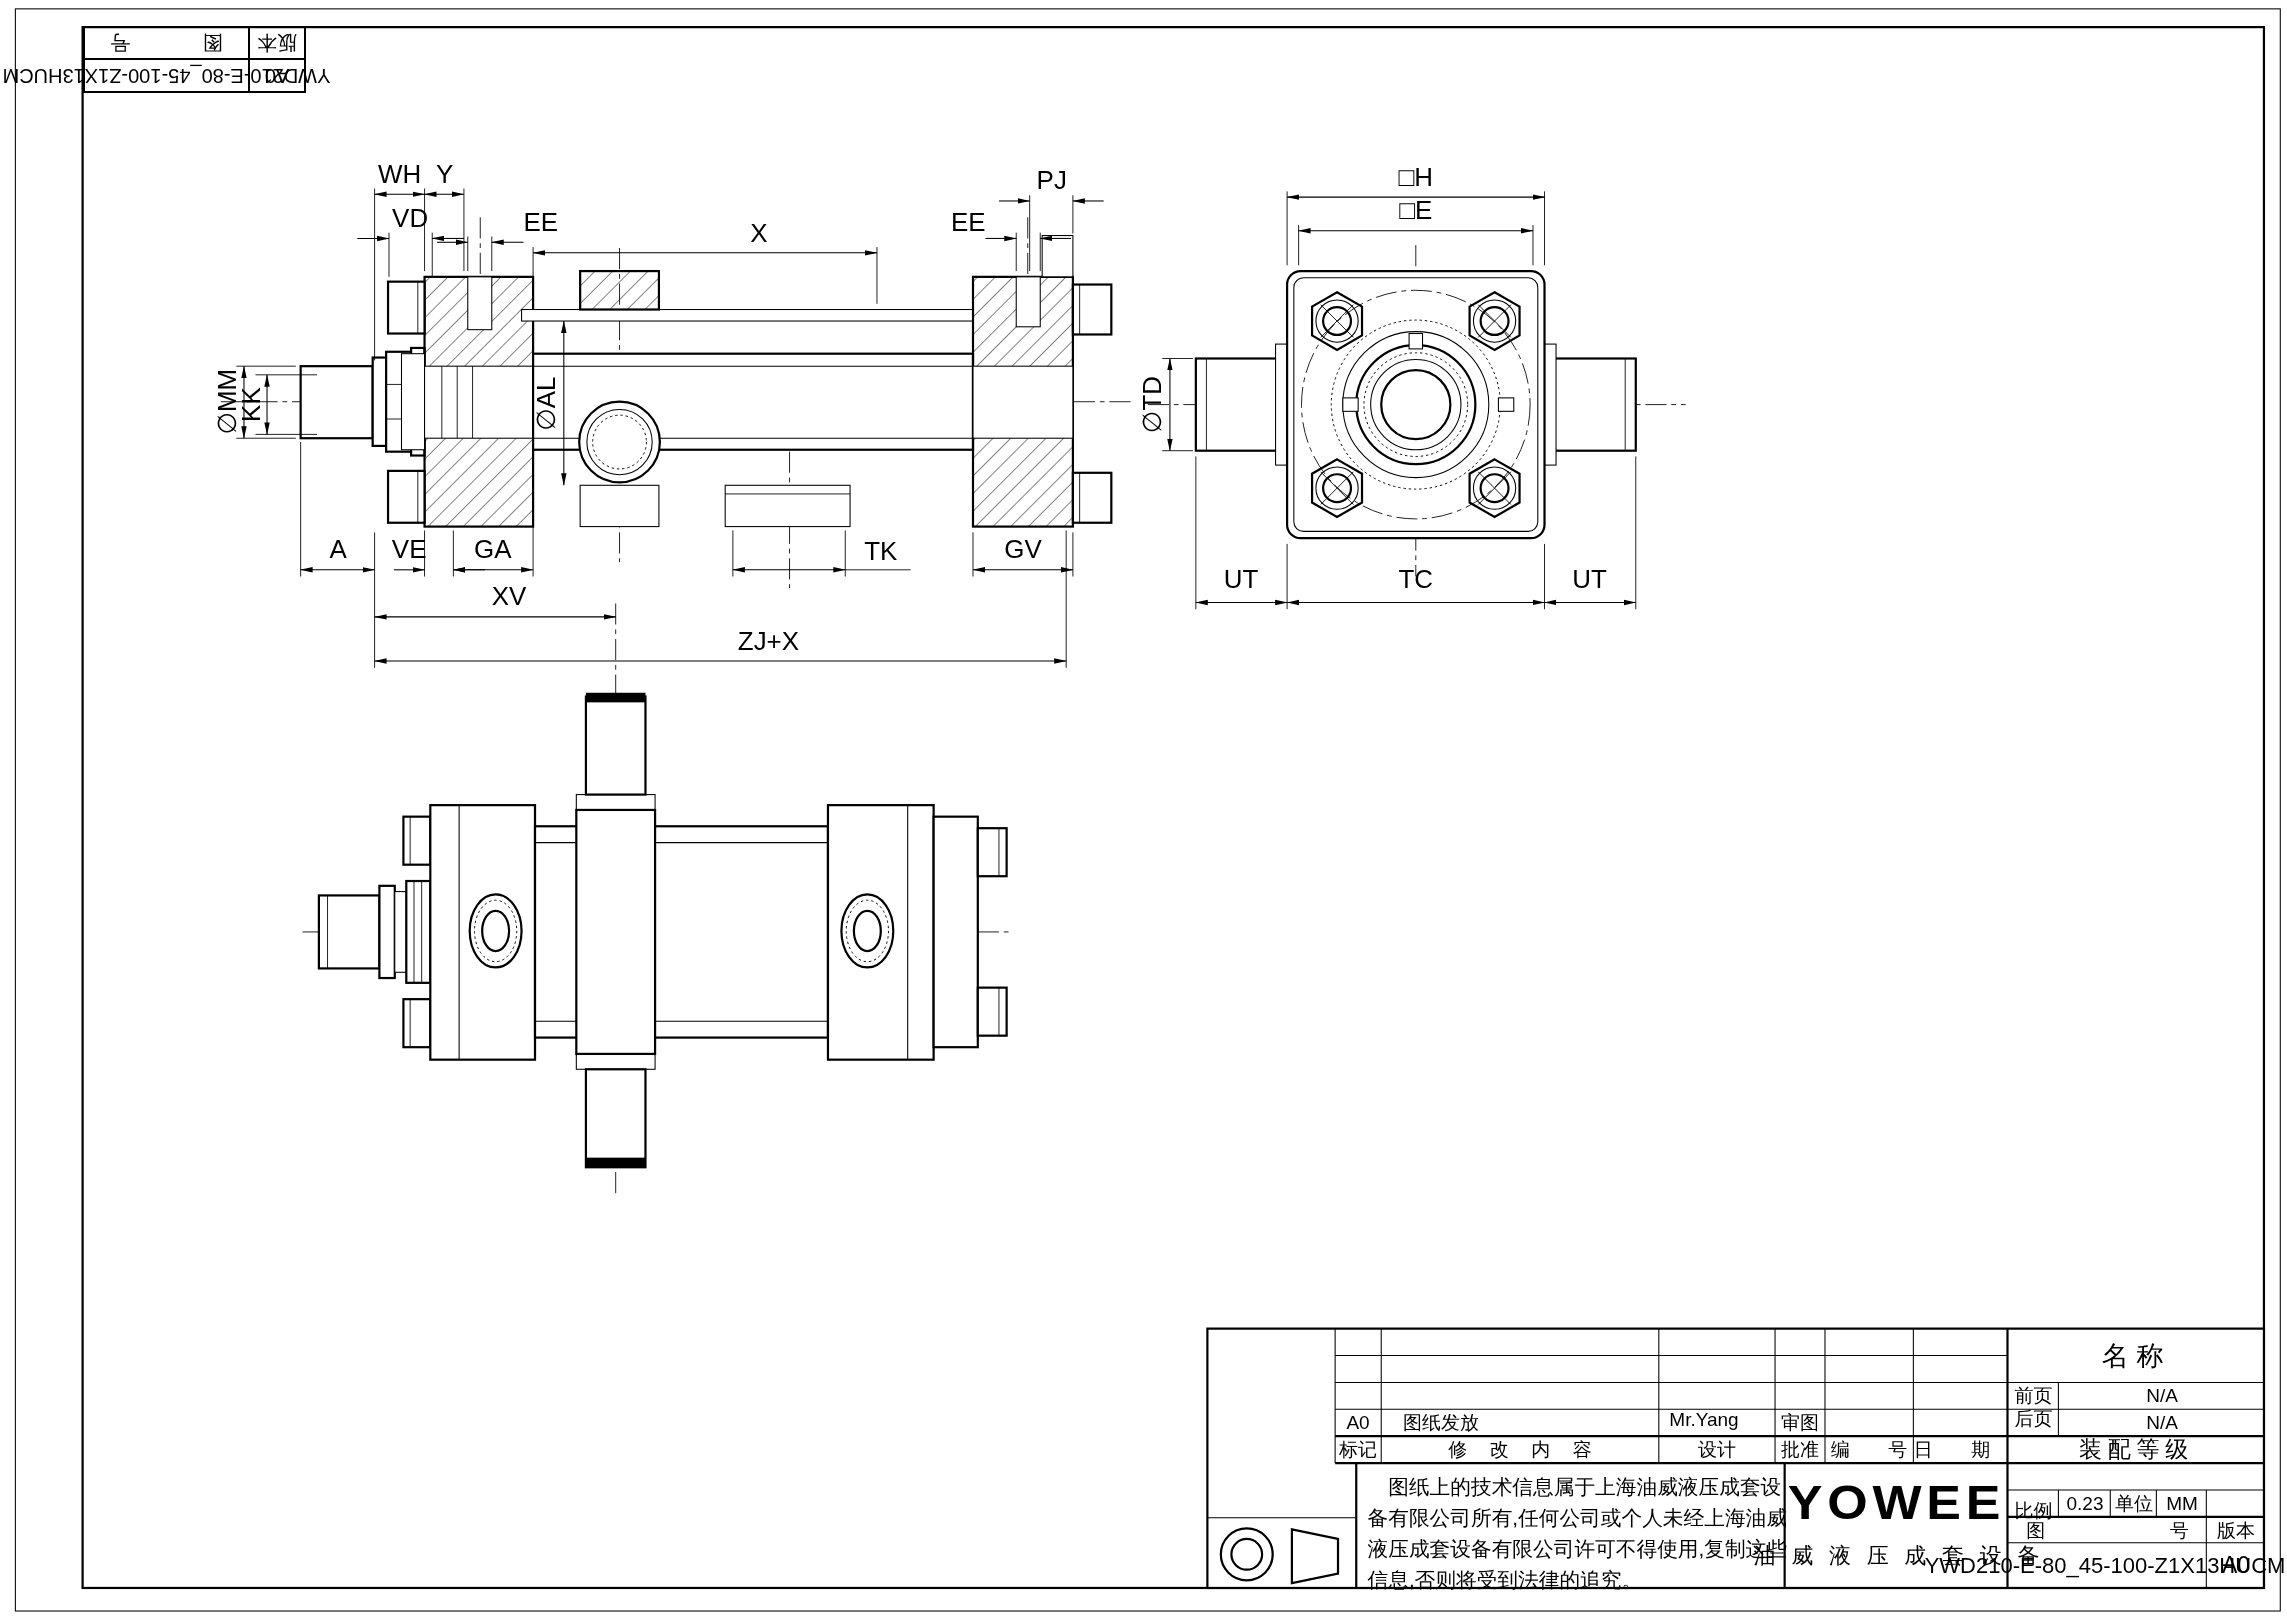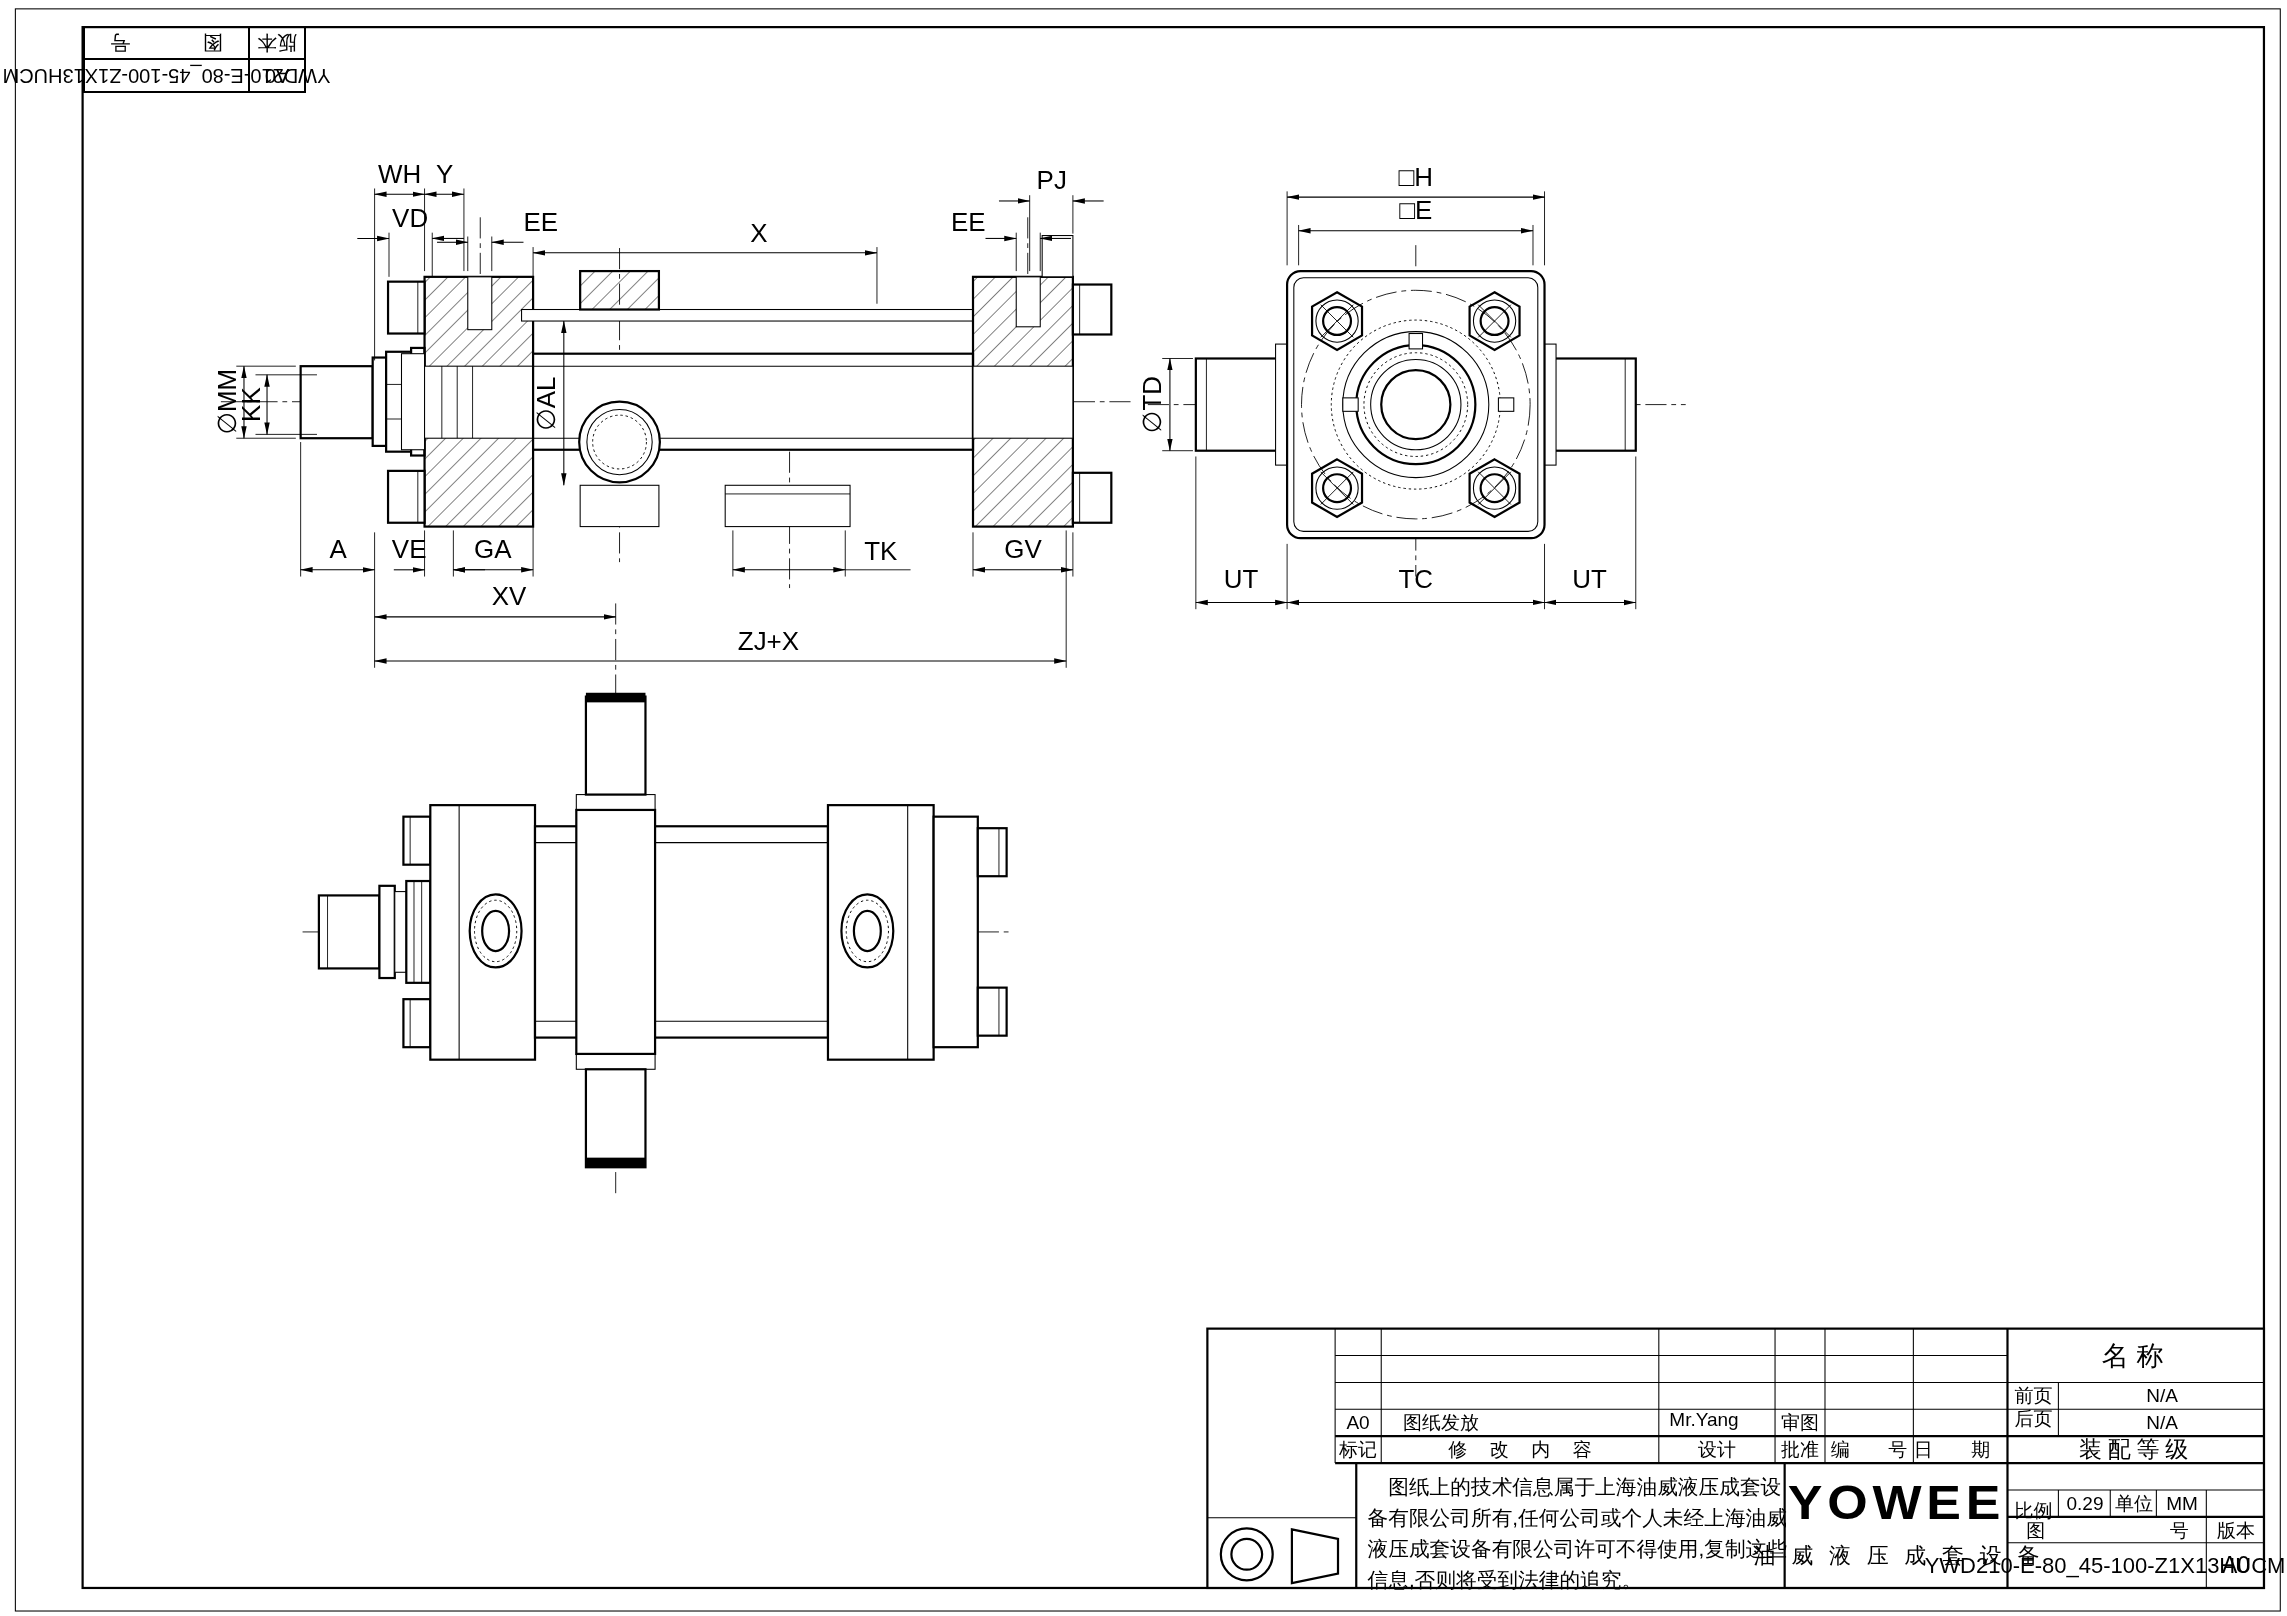--- a/index.html
+++ b/index.html
@@ -342,21 +342,21 @@
 <div class="tb" style="left:2059px;top:1382px;width:206px;height:27px">N/A</div>
 <div class="tb" style="left:2008px;top:1409px;width:51px;height:19px">后页</div>
 <div class="tb" style="left:2059px;top:1409px;width:206px;height:27px">N/A</div>
 
 <div class="disc" style="left:1356px;top:1463px;width:428px;height:125px">图纸上的技术信息属于上海油威液压成套设备有限公司所有,任何公司或个人未经上海油威液压成套设备有限公司许可不得使用,复制这些信息,否则将受到法律的追究。</div>
 
 <div class="tb logo" style="left:1785px;top:1468px;width:223px;height:67px">YOWEE</div>
 <div class="tb comp" style="left:1785px;top:1537px;width:223px;height:38px">油 威 液 压 成 套 设 备</div>
 
 <div class="tb" style="left:2008px;top:1490px;width:51px;height:41px">比例</div>
-<div class="tb" style="left:2059px;top:1490px;width:52px;height:27px">0.29</div>
+<div class="tb" style="left:2059px;top:1490px;width:52px;height:27px">0.23</div>
 <div class="tb" style="left:2111px;top:1490px;width:46px;height:27px">单位</div>
 <div class="tb" style="left:2157px;top:1490px;width:50px;height:27px">MM</div>
 
 <div class="tb ws120" style="left:2008px;top:1517px;width:199px;height:26px">图 号</div>
 <div class="tb" style="left:2207px;top:1517px;width:58px;height:26px">版本</div>
 <div class="tb" style="left:2207px;top:1543px;width:58px;height:45px;font-size:23px">A0</div>
 <div class="tb num" style="left:2003px;top:1543px;width:204px;height:45px">YWD210-E-80_45-100-Z1X13HUCM</div>
 
 <div id="stamp">
   <div>A0</div>

